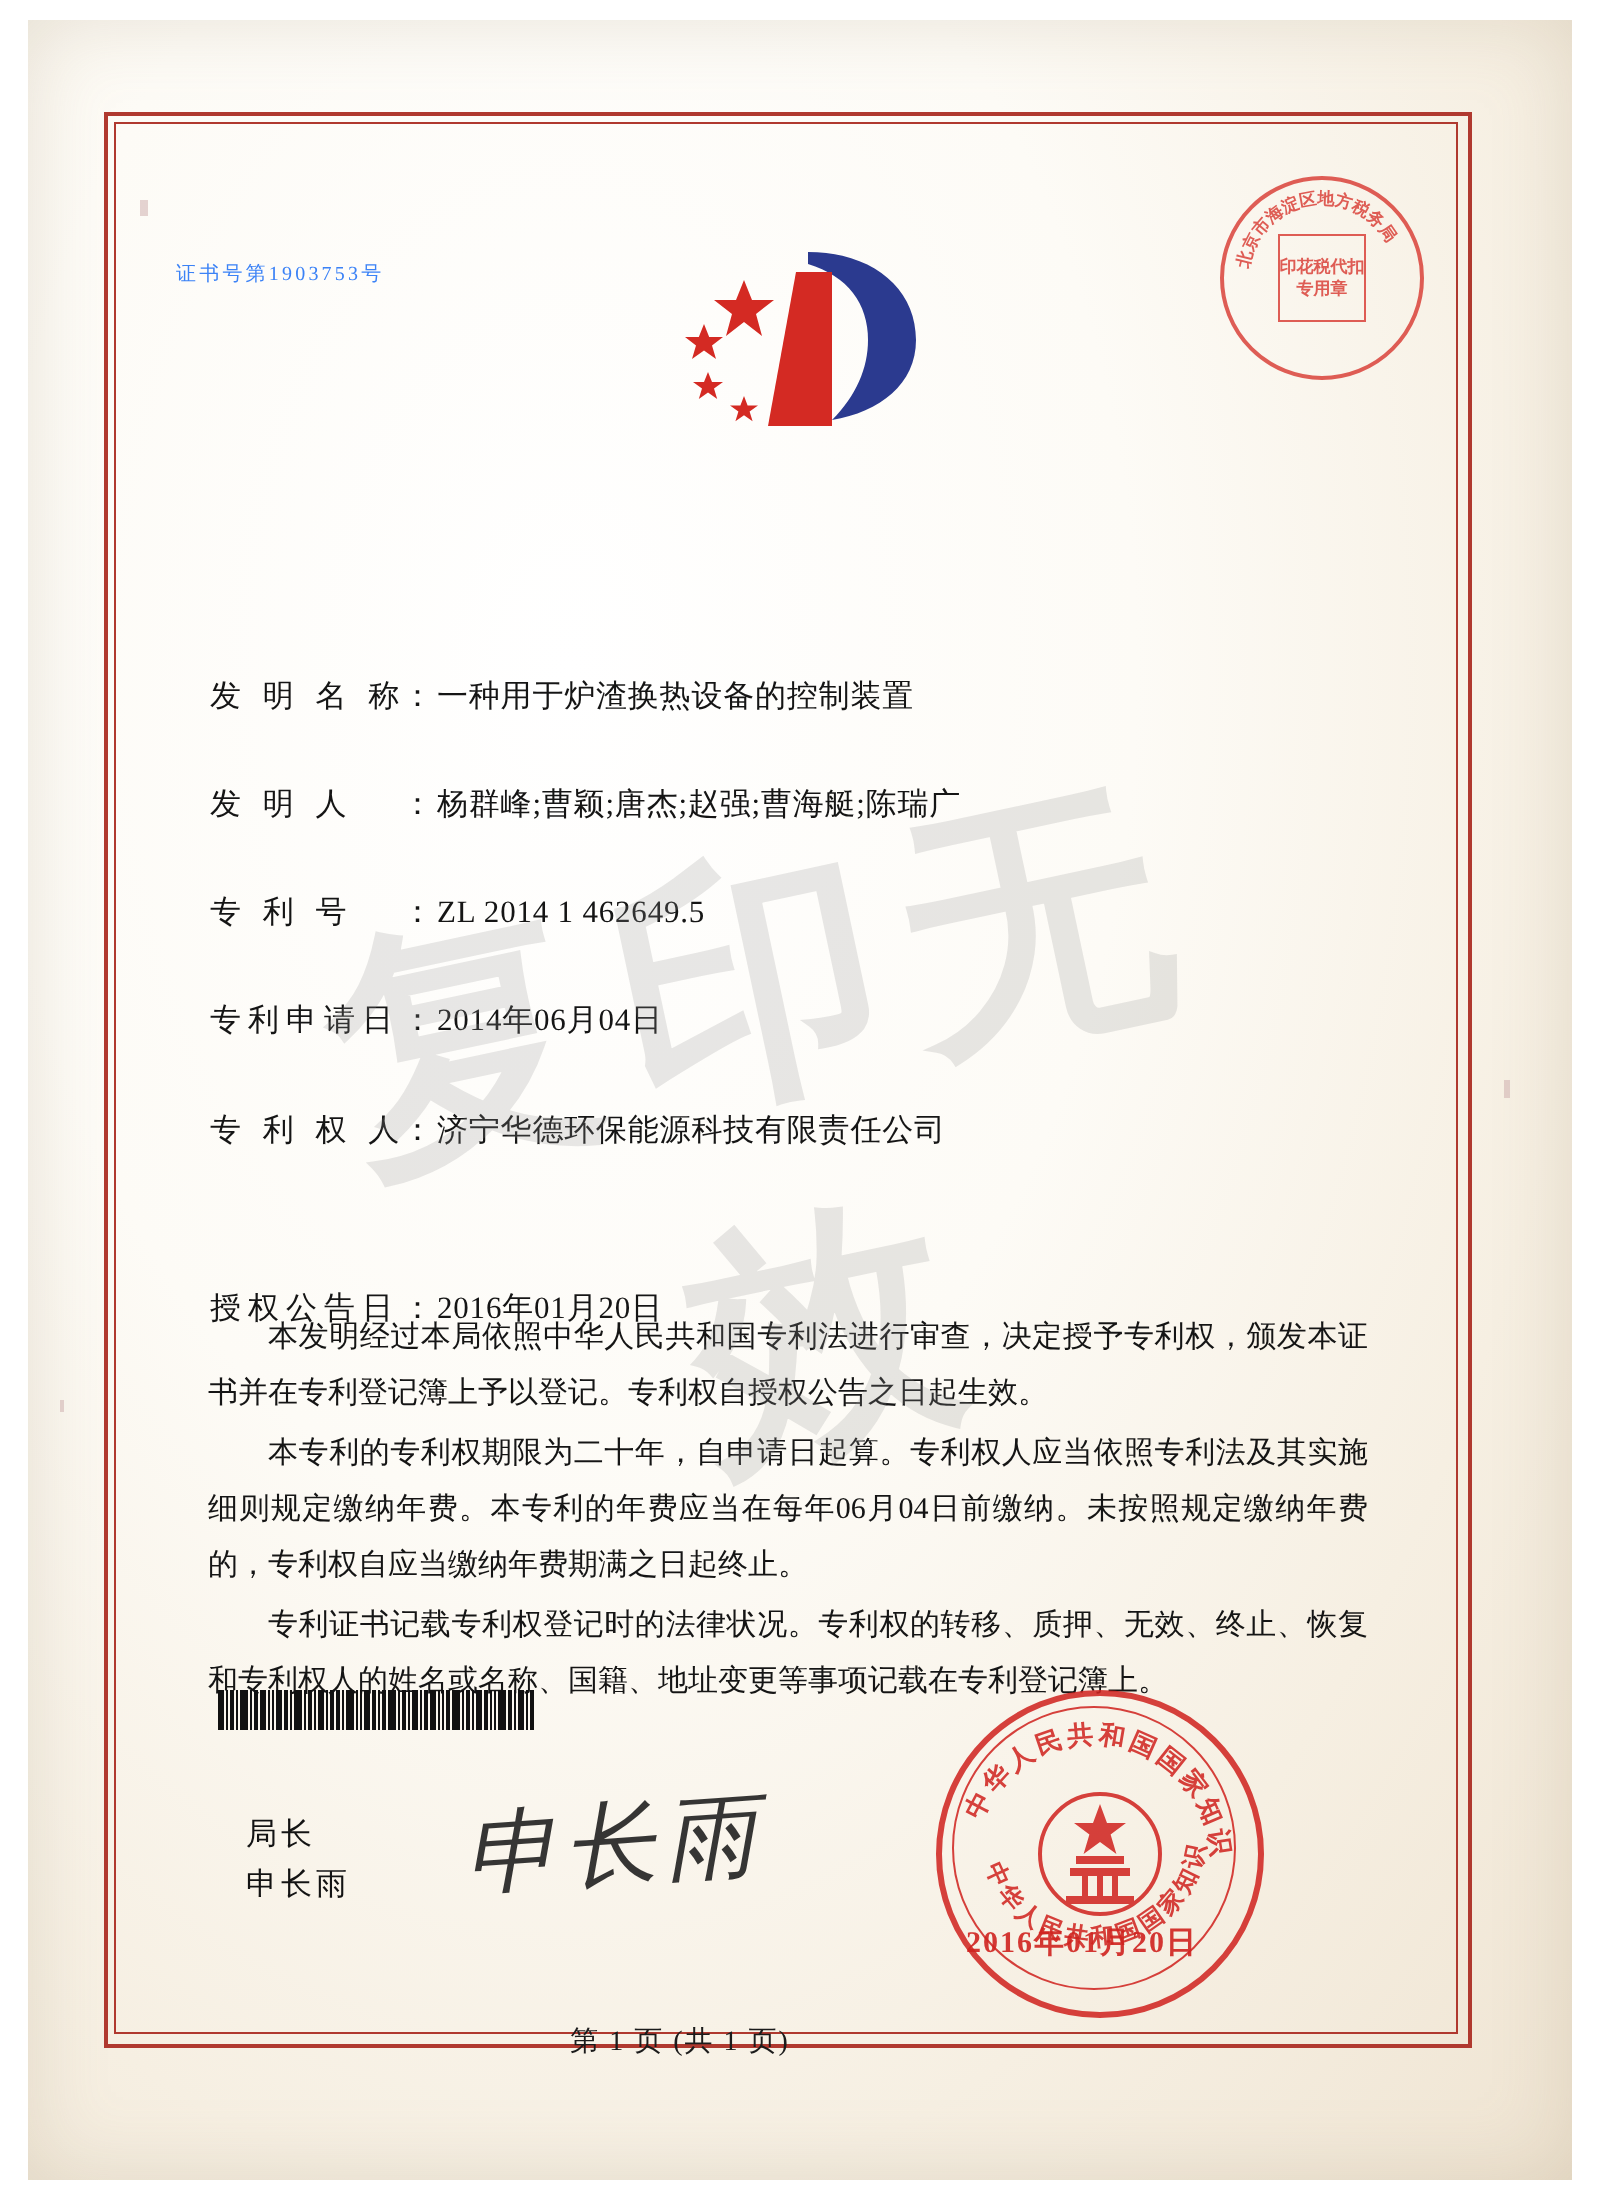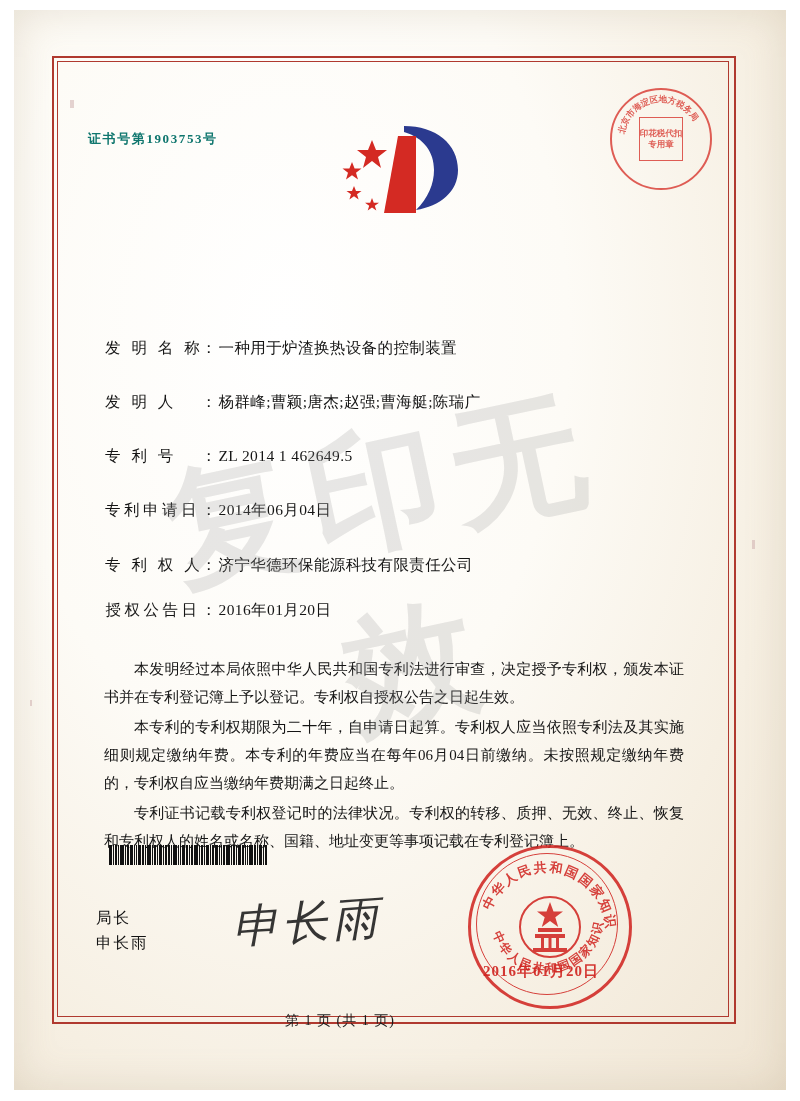--- a/index.html
+++ b/index.html
@@ -52,24 +52,23 @@
     width: 670px;
     height: 954px;
     border: 1px solid #b0392f;
   }
 
   
   .cert-no {
     position: absolute;
     left: 88px;
     top: 130px;
-    font-size: 13px;
+    font-size: 10px;
     letter-spacing: 1.6px;
-    color: #0f766e;
-    font-weight: bold;
+    color: #3b82f6;
   }
 
   
   .logo {
     position: absolute;
     left: 332px;
     top: 118px;
     width: 136px;
     height: 100px;
   }
@@ -136,21 +135,21 @@
     display: inline-block;
     background: #111;
     height: 20px;
     margin-right: 1px;
     vertical-align: top;
   }
 
   
   .director {
     position: absolute;
-    left: 96px;
+    left: 123px;
     top: 905px;
     font-size: 15.5px;
     line-height: 25px;
     color: #131313;
     letter-spacing: 2px;
   }
   .signature {
     position: absolute;
     left: 232px;
     top: 892px;
@@ -329,21 +328,21 @@
   </div>
   <div class="field" style="top:446px;">
     <span class="lab">专 利 号</span><span class="colon">：</span><span class="val">ZL 2014 1 462649.5</span>
   </div>
   <div class="field" style="top:500px;">
     <span class="lab">专利申请日</span><span class="colon">：</span><span class="val">2014年06月04日</span>
   </div>
   <div class="field" style="top:555px;">
     <span class="lab">专 利 权 人</span><span class="colon">：</span><span class="val">济宁华德环保能源科技有限责任公司</span>
   </div>
-  <div class="field" style="top:600px;text-align:center;">
+  <div class="field" style="top:644px;">
     <span class="lab">授权公告日</span><span class="colon">：</span><span class="val">2016年01月20日</span>
   </div>
 
   <div class="body-text">
     <p>本发明经过本局依照中华人民共和国专利法进行审查，决定授予专利权，颁发本证书并在专利登记簿上予以登记。专利权自授权公告之日起生效。</p>
     <p>本专利的专利权期限为二十年，自申请日起算。专利权人应当依照专利法及其实施细则规定缴纳年费。本专利的年费应当在每年06月04日前缴纳。未按照规定缴纳年费的，专利权自应当缴纳年费期满之日起终止。</p>
     <p>专利证书记载专利权登记时的法律状况。专利权的转移、质押、无效、终止、恢复和专利权人的姓名或名称、国籍、地址变更等事项记载在专利登记簿上。</p>
   </div>
 
   <div class="barcode">

